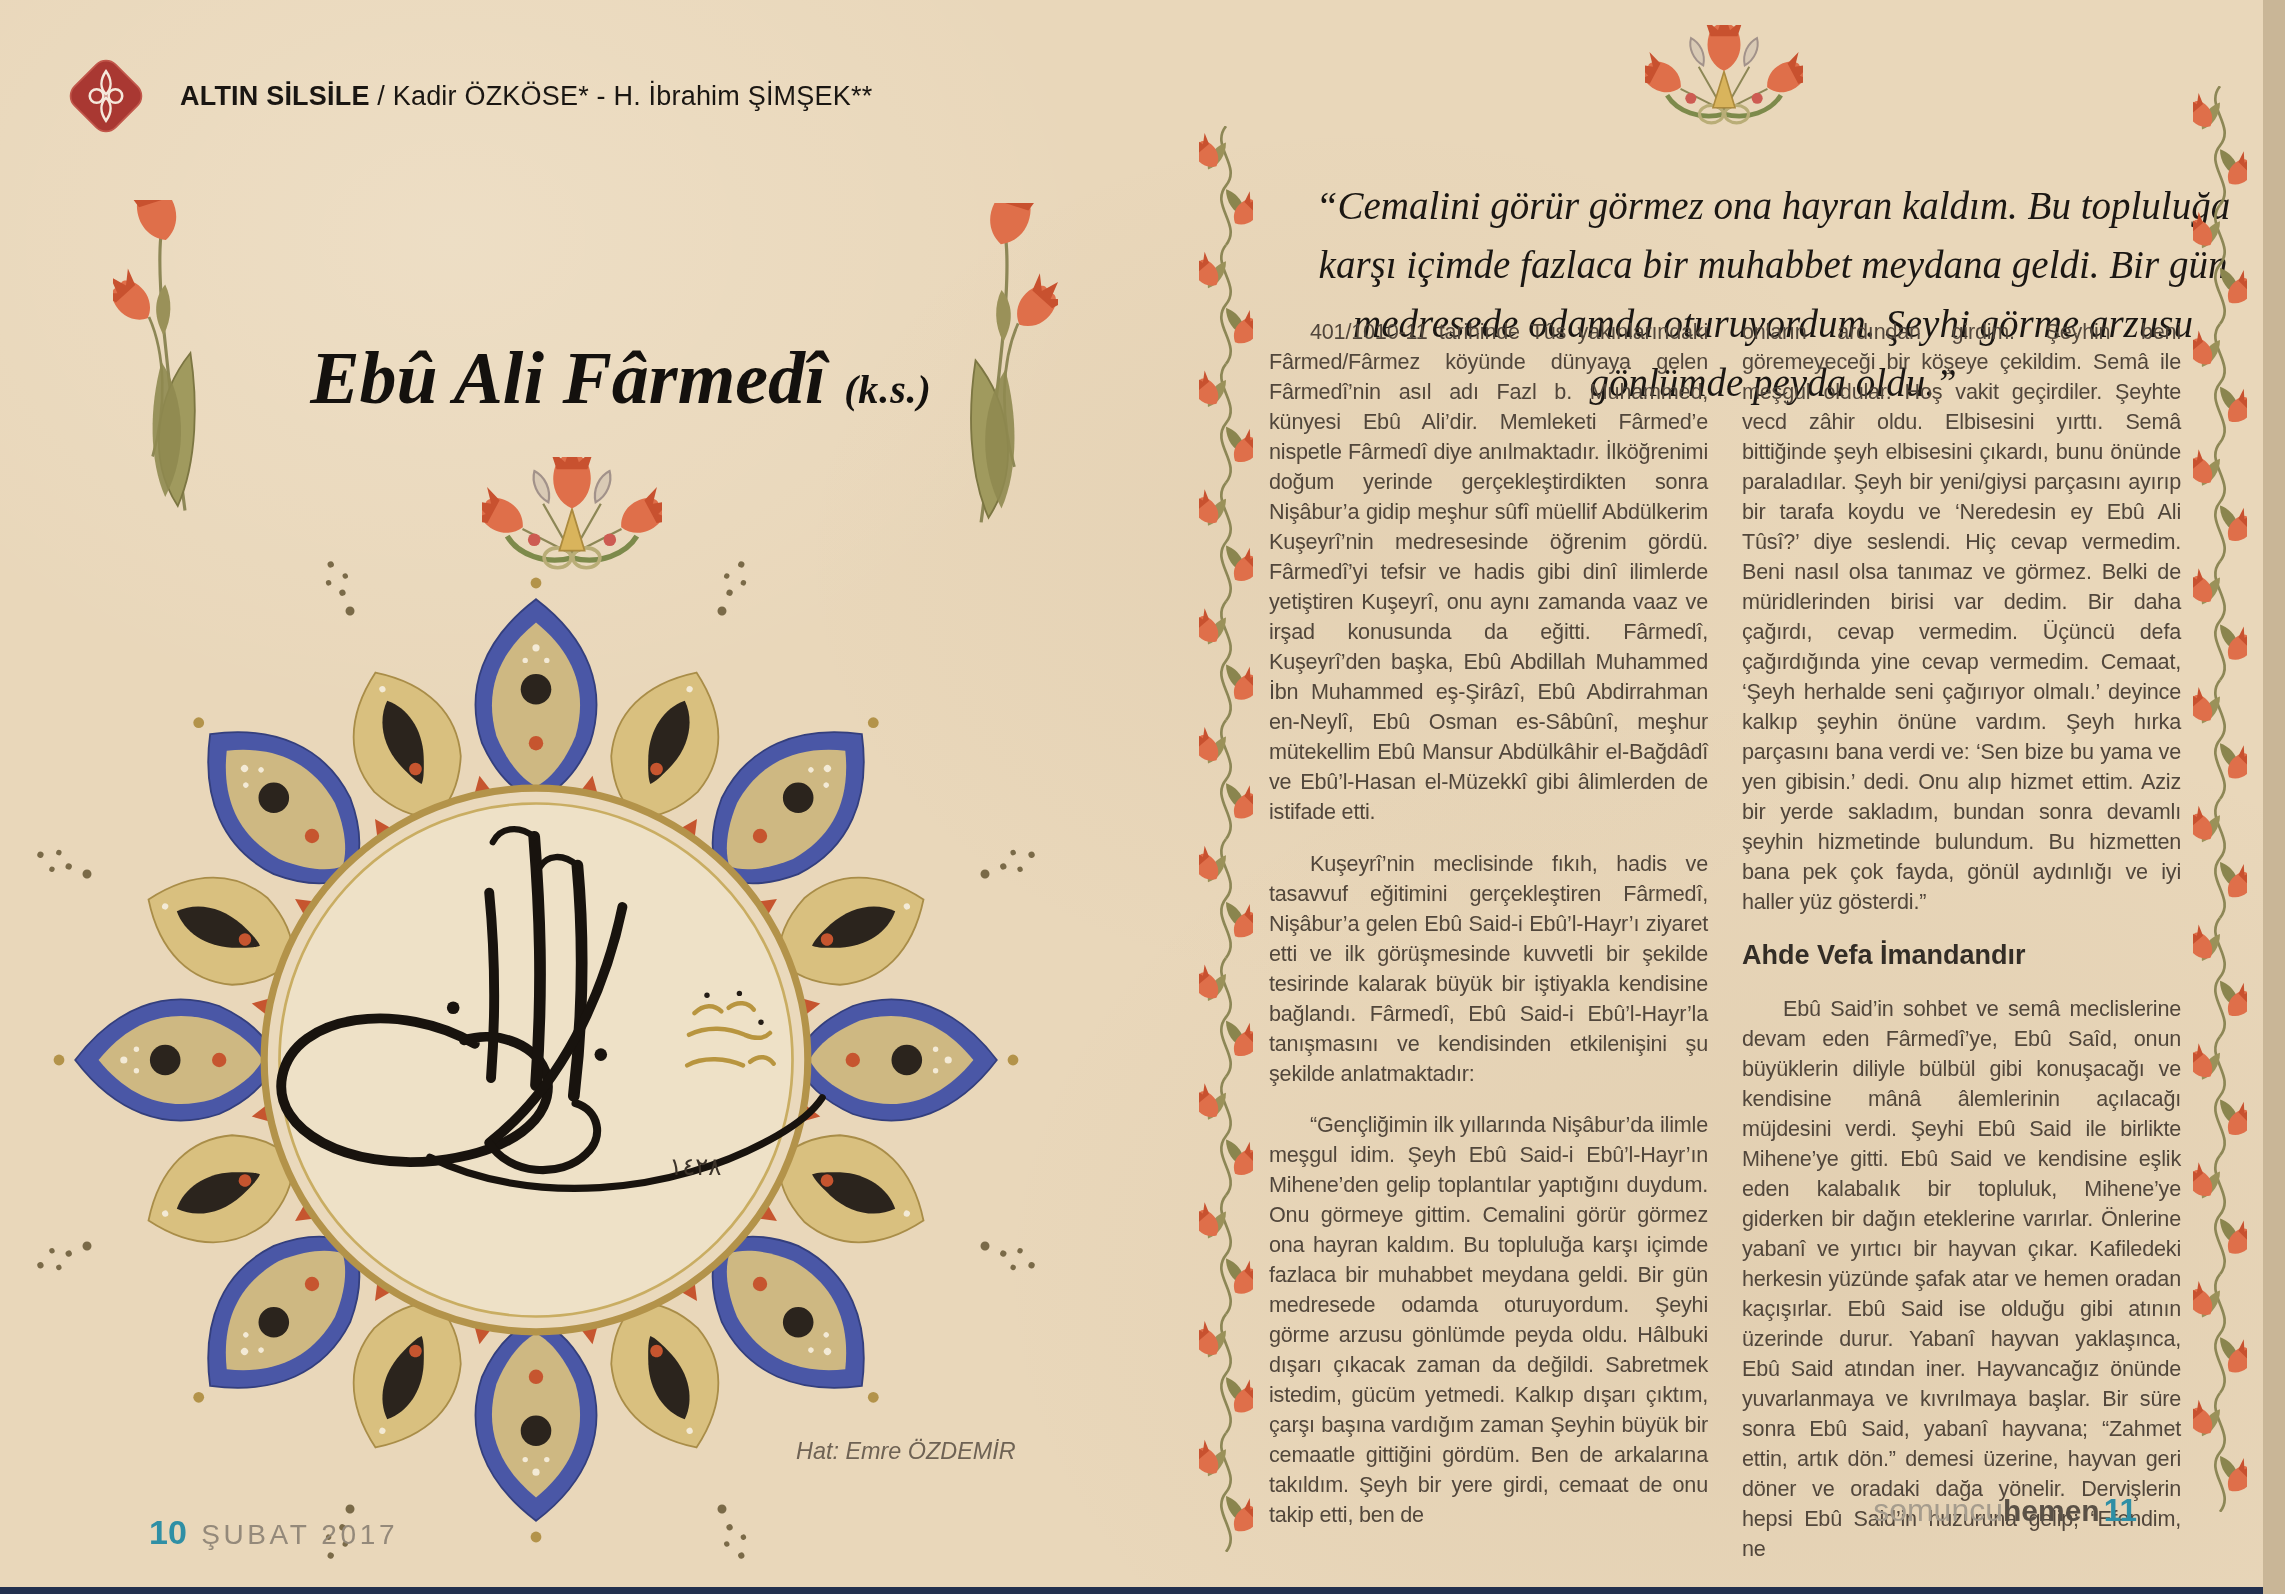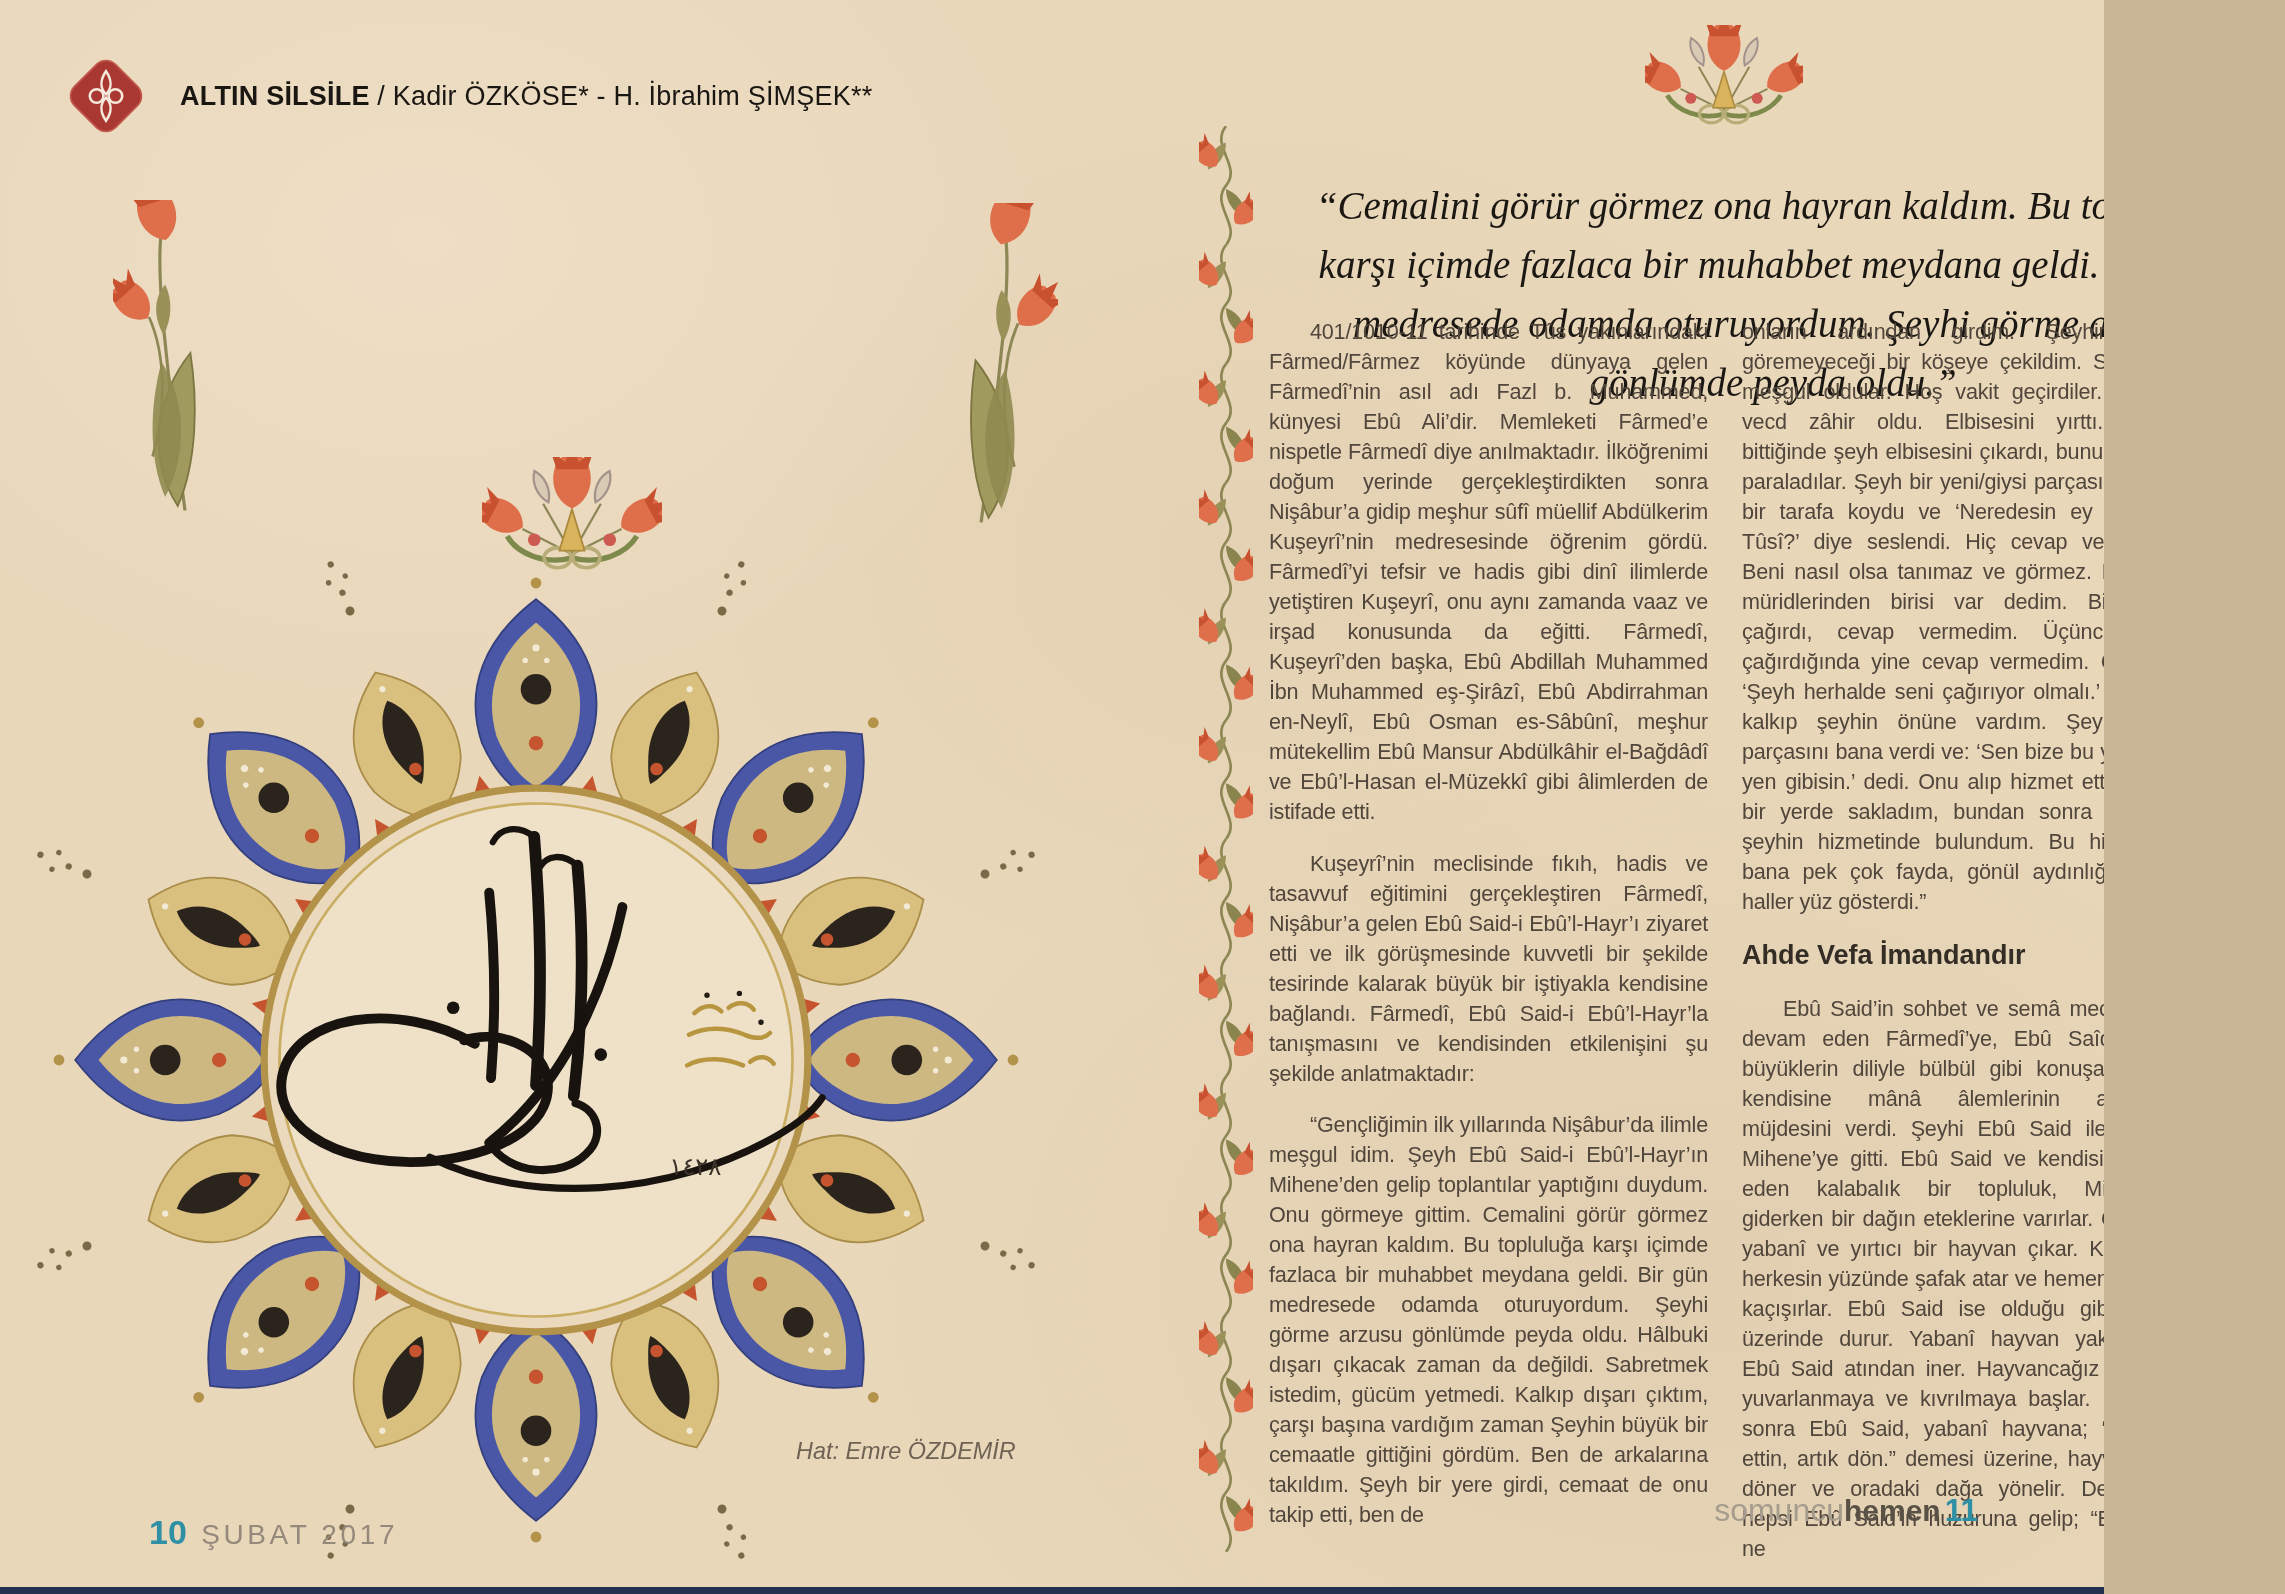--- a/index.html
+++ b/index.html
@@ -1,17 +1,17 @@
 <!DOCTYPE html>
 <html style="font-size:14.4px"><head>
 <meta charset="utf-8">
 <style>
   html,body{margin:0;padding:0;background:#c9b697;}
   .page{
-    position:relative;width:2104px;height:1595px;overflow:hidden;
+    position:relative;width:2263px;height:1595px;overflow:hidden;
     background:#e9d7ba;
     background-image:
       radial-gradient(1080px 810px at 20% 15%, rgba(255,250,240,0.20), rgba(255,250,240,0) 60%),
       radial-gradient(1260px 900px at 80% 80%, rgba(140,110,70,0.08), rgba(140,110,70,0) 65%),
       radial-gradient(810px 630px at 60% 35%, rgba(140,110,70,0.05), rgba(140,110,70,0) 70%);
     font-family:"Liberation Sans",sans-serif;color:#51463b;
   }
   .masthead{position:absolute;left:59px;top:49px;display:flex;align-items:center;gap:27px;}
   .masthead-text{font-size:27px;color:#1a1612;letter-spacing:0.2px;white-space:nowrap;}
   .masthead-text .bold{font-weight:bold;}
@@ -125,20 +125,21 @@
   <svg class="orn mirror" style="left:932px;top:203px;" width="126" height="324" viewBox="0 0 130 350">
       <use href="#tulip-stem"></use>
     </svg>
   <svg class="orn" style="left:482px;top:457px;" width="180" height="117" viewBox="0 0 200 130">
       <use href="#bouquet"></use>
     </svg>
   <svg class="orn" style="left:1645px;top:25px;" width="158" height="104" viewBox="0 0 200 130">
       <use href="#bouquet"></use>
     </svg>
 
+  <h1 class="article-title"><span>Ebû Ali Fârmedî</span> <span class="ks">(k.s.)</span></h1>
 
   <svg class="orn" style="left:-4.5px;top:520px;" width="1080" height="1080" viewBox="-600 -600 1200 1200">
     <defs>
       <path id="petalB" d="M0,-512 C58,-468 80,-412 60,-352 C42,-312 20,-296 0,-288 C-20,-296 -42,-312 -60,-352 C-80,-412 -58,-468 0,-512 Z"></path>
       <path id="petalBin" d="M0,-486 C42,-452 58,-410 44,-360 C30,-326 12,-310 0,-304 C-12,-310 -30,-326 -44,-360 C-58,-410 -42,-452 0,-486 Z"></path>
       <path id="petalG" d="M0,-466 C50,-432 66,-388 52,-344 C36,-310 16,-298 0,-292 C-16,-298 -36,-310 -52,-344 C-66,-388 -50,-432 0,-466 Z"></path>
       <path id="goldBlob" d="M0,-432 C18,-416 24,-388 14,-360 C8,-344 4,-336 0,-332 C-4,-336 -8,-344 -14,-360 C-24,-388 -18,-416 0,-432 Z"></path>
       <path id="redTip" d="M0,-322 L11,-300 L0,-278 L-11,-300 Z"></path>
       <g id="sprigDots">
           <circle cx="0" cy="-540" r="5"></circle>

